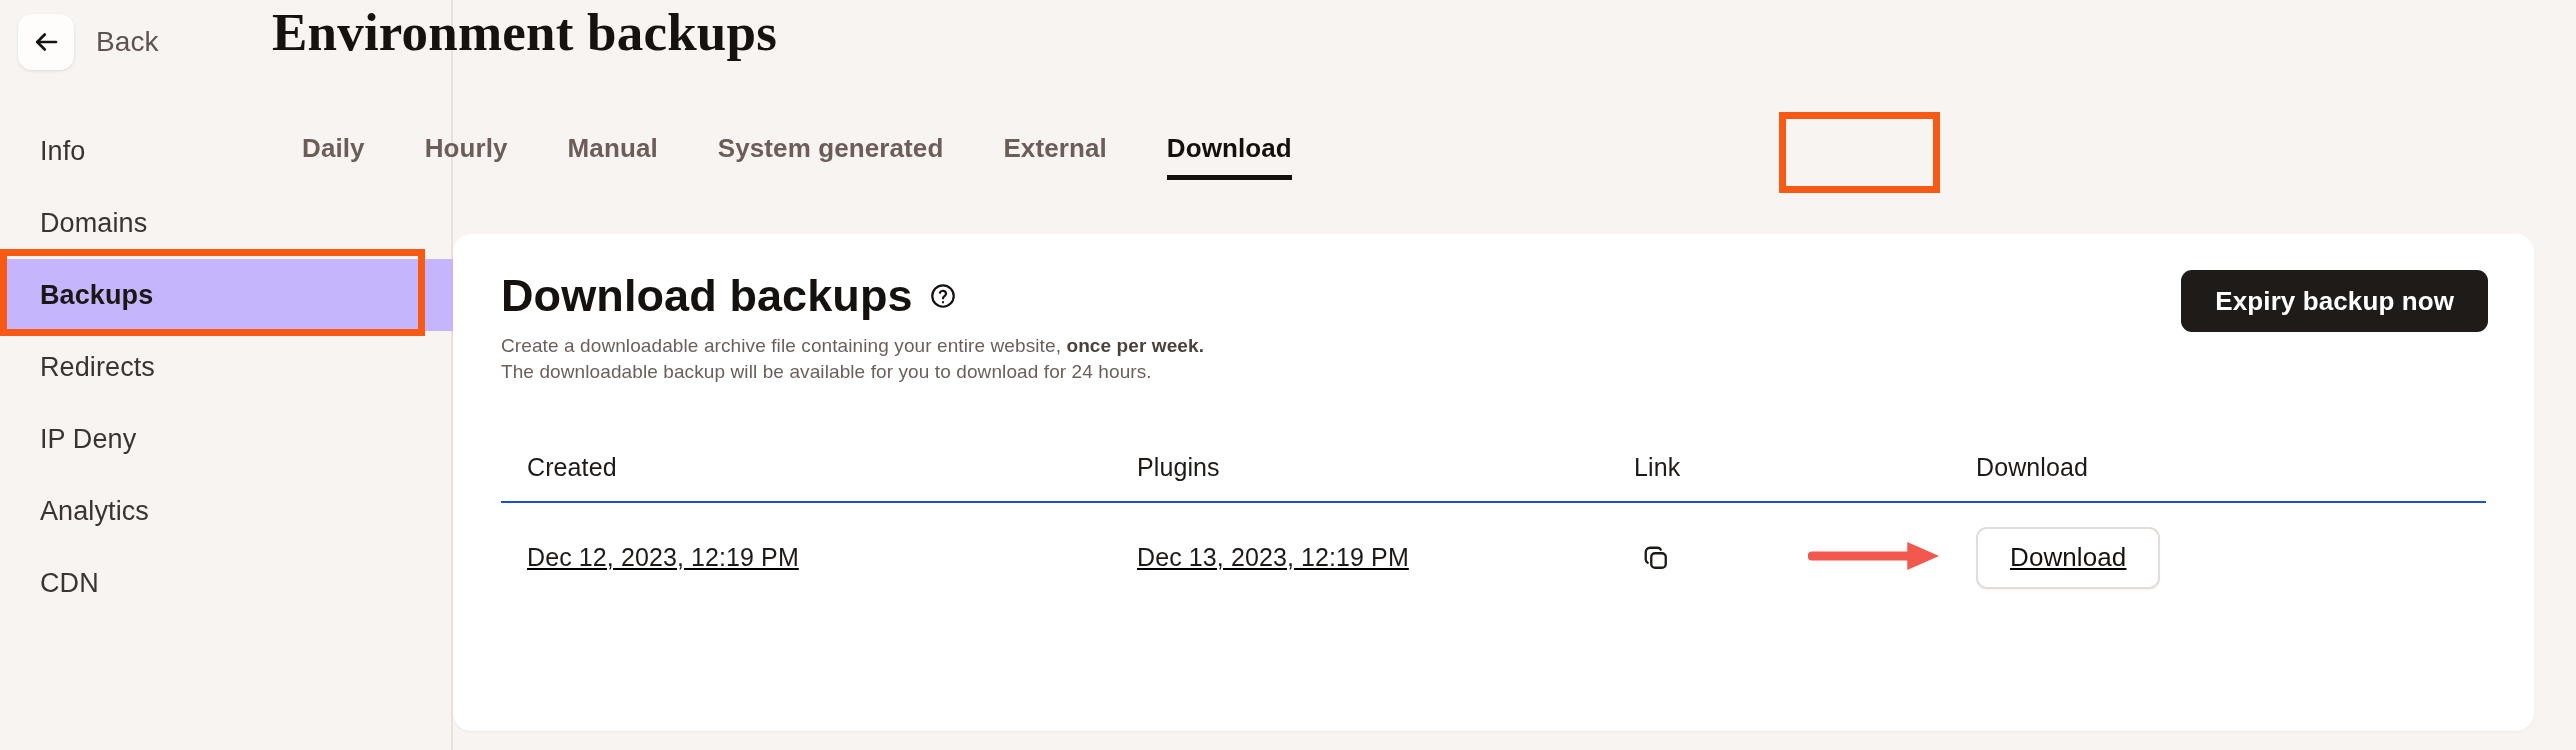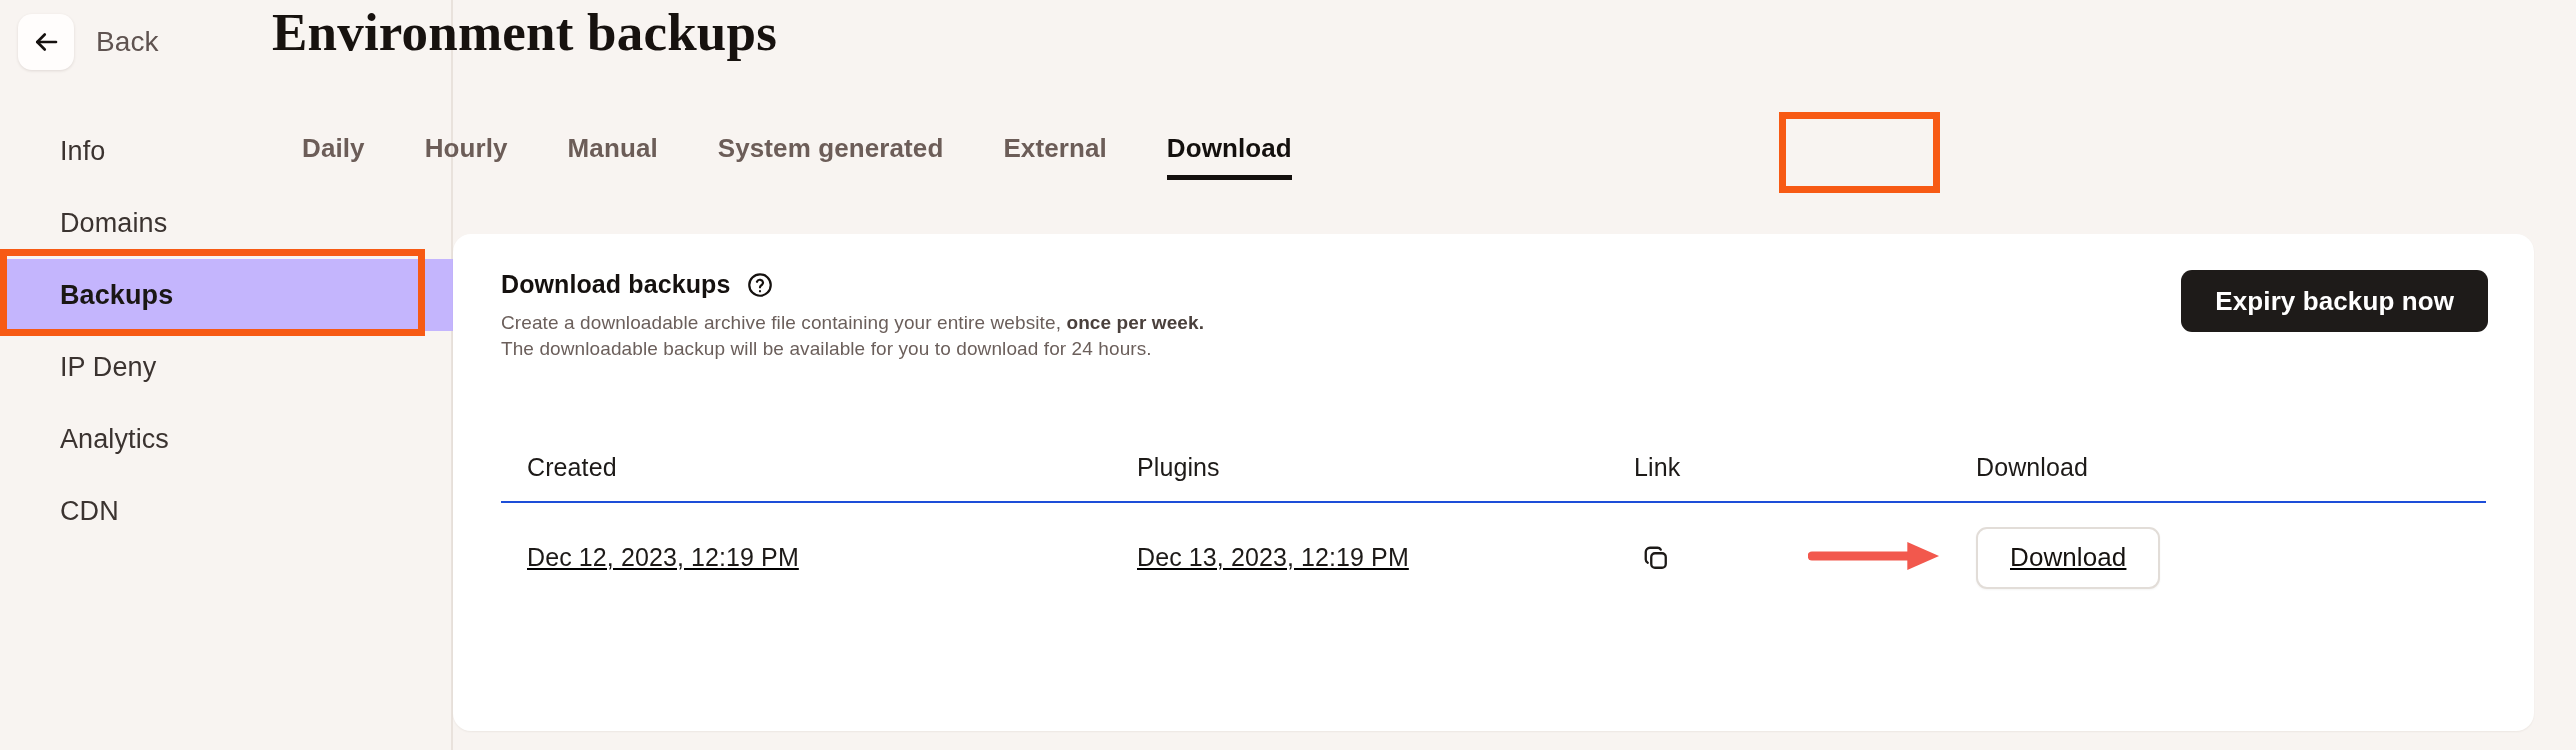--- a/index.html
+++ b/index.html
@@ -62,21 +62,21 @@
     position: absolute;
     left: 0; top: 115px;
     width: 453px;
   }
 
   .nav-item {
     position: relative;
     height: 72px;
     display: flex;
     align-items: center;
-    padding-left: 60px;
+    padding-left: 40px;
     font-size: 27px;
     color: #3b3330;
     font-weight: 500;
     letter-spacing: 0.1px;
   }
 
   .nav-item.active {
     background: #c4b5fd;
     color: #1a1714;
     font-weight: 700;
@@ -172,21 +172,21 @@
     right: 48px;
   }
 
   .card-title-row {
     display: flex;
     align-items: center;
     gap: 16px;
   }
 
   .card-title {
-    font-size: 25px;
+    font-size: 45px;
     font-weight: 700;
     color: #15110f;
     letter-spacing: 0.1px;
   }
 
   .help-icon svg { display: block; }
 
   .card-desc {
     margin-top: 11px;
     font-size: 19px;
@@ -312,20 +312,23 @@
 
     <nav class="nav">
       <div class="nav-item">
         <span>Info</span>
       </div>
       <div class="nav-item">
         <span>Domains</span>
       </div>
       <div class="nav-item active">
         <span>Backups</span>
+      </div>
+      <div class="nav-item">
+        <span>Redirects</span>
       </div>
       <div class="nav-item">
         <span>IP Deny</span>
       </div>
       <div class="nav-item">
         <span>Analytics</span>
       </div>
       <div class="nav-item">
         <span>CDN</span>
       </div>

